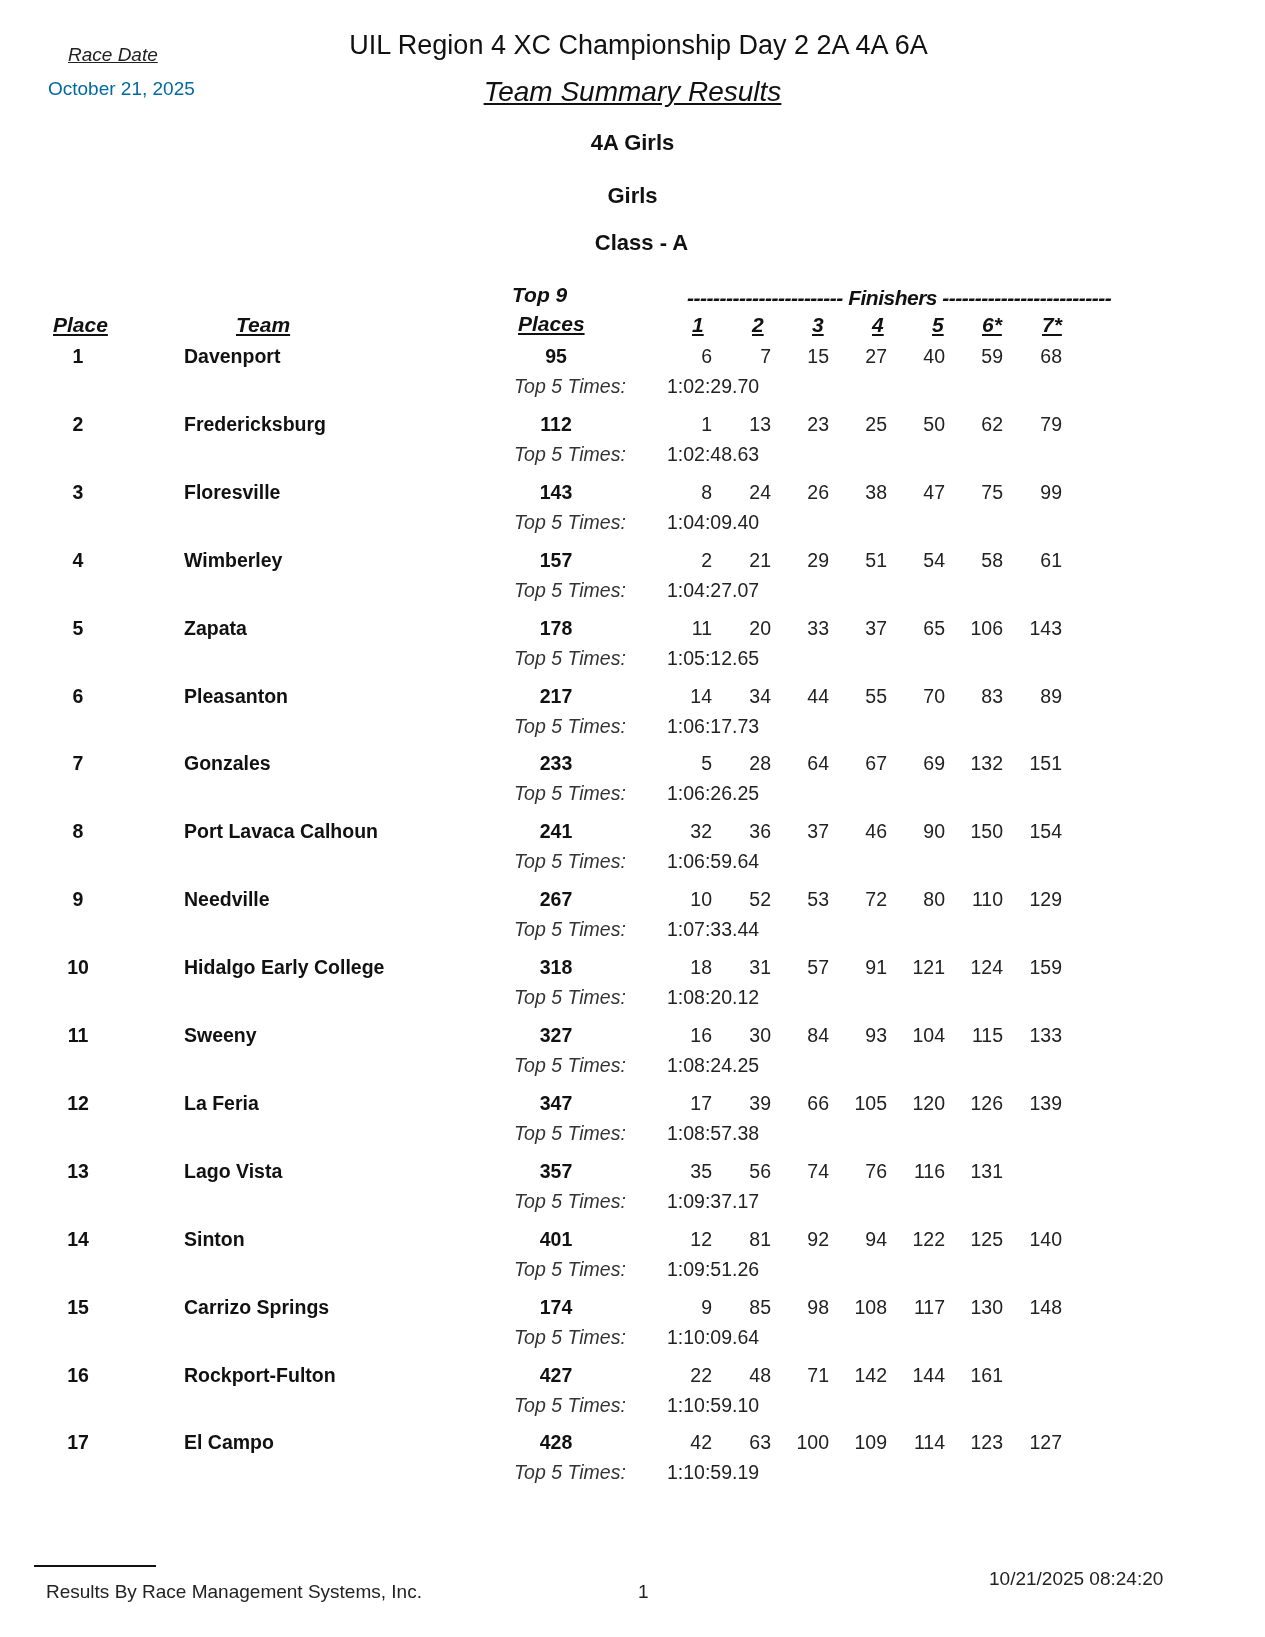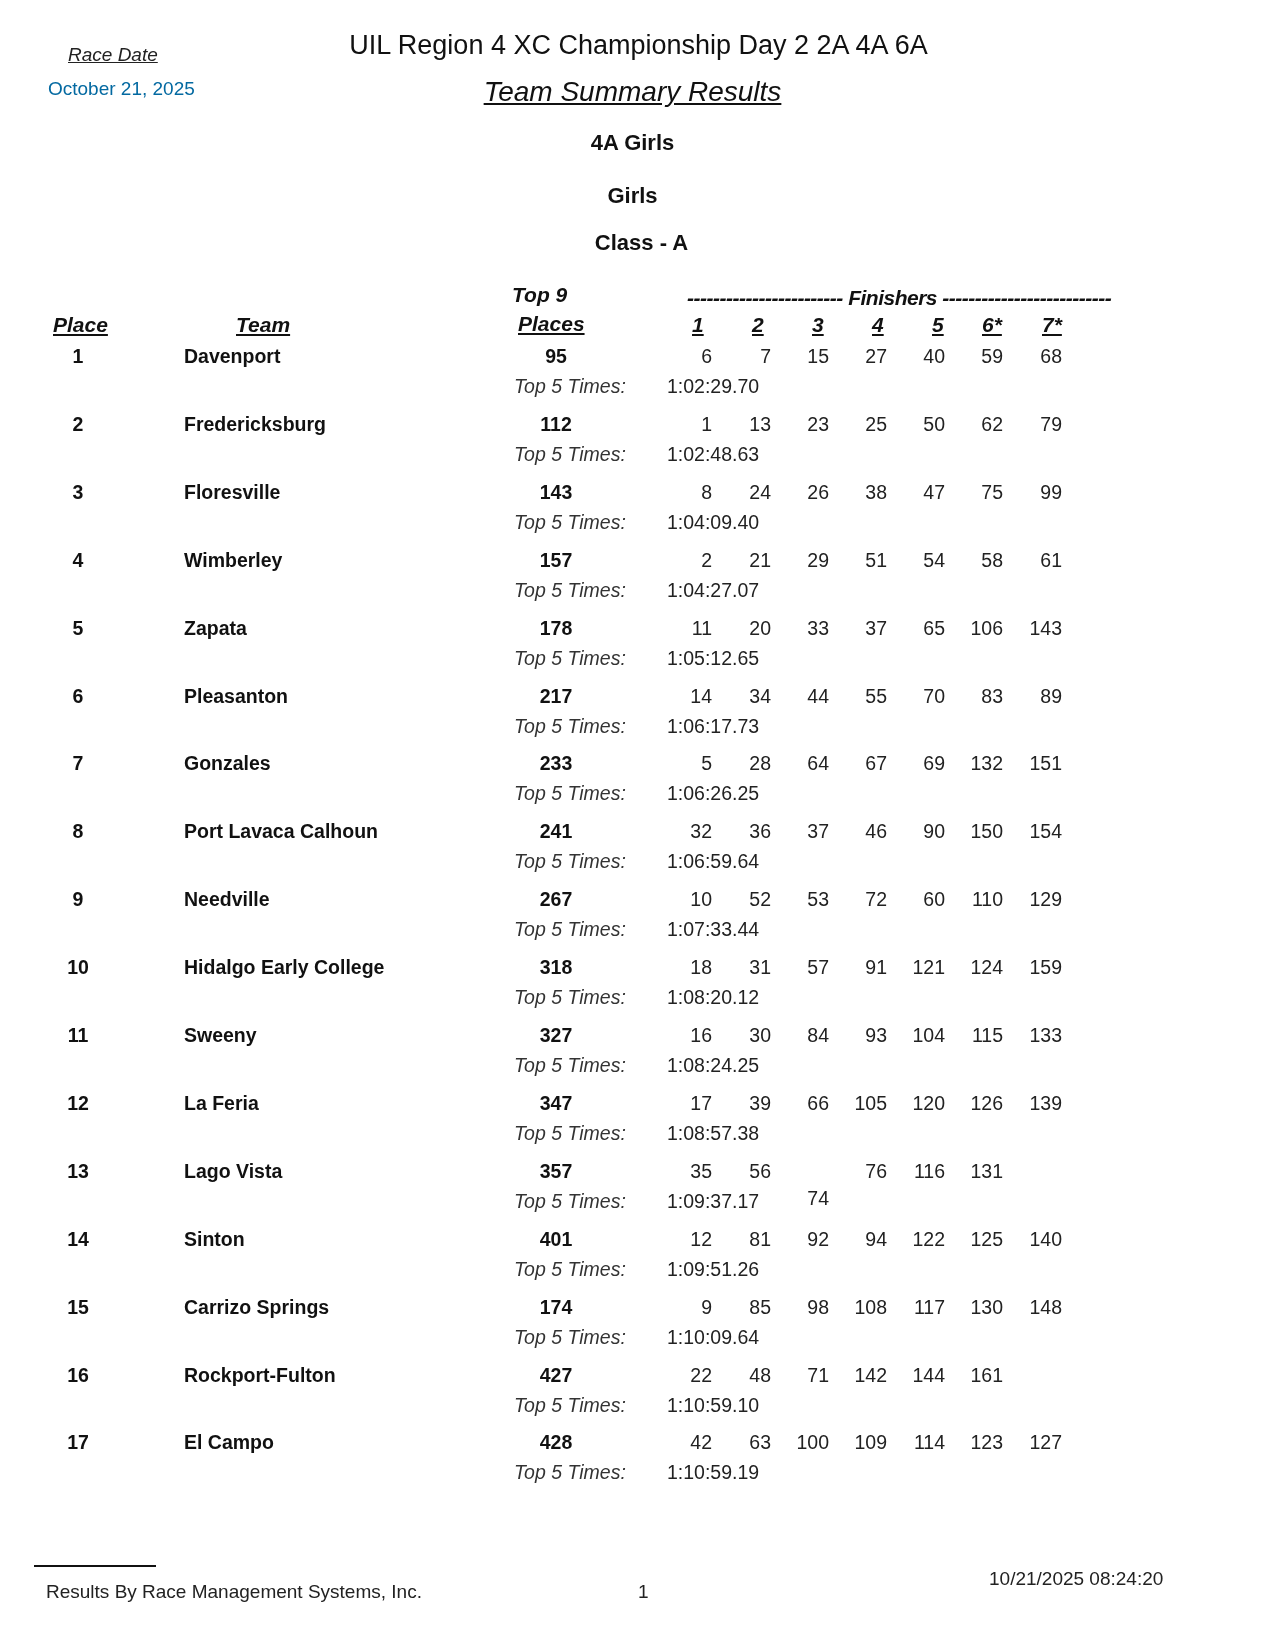--- a/index.html
+++ b/index.html
@@ -168,21 +168,21 @@
       <div class="cell times-val">1:06:59.64</div>
     </div>
     <div class="row" style="top: 888.2px;">
       <div class="cell place">9</div>
       <div class="cell team">Needville</div>
       <div class="cell score">267</div>
       <div class="cell fin" style="left:668px;">10</div>
       <div class="cell fin" style="left:727px;">52</div>
       <div class="cell fin" style="left:785px;text-align:right;">53</div>
       <div class="cell fin" style="left:843px;">72</div>
-      <div class="cell fin" style="left:901px;">60</div>
+      <div class="cell fin" style="left:901px;">80</div>
       <div class="cell fin" style="left:959px;">110</div>
       <div class="cell fin" style="left:1018px;">129</div>
       <div class="cell times-label">Top  5 Times:</div>
       <div class="cell times-val">1:07:33.44</div>
     </div>
     <div class="row" style="top: 956.1px;">
       <div class="cell place">10</div>
       <div class="cell team">Hidalgo Early College</div>
       <div class="cell score">318</div>
       <div class="cell fin" style="left:668px;">18</div>
@@ -222,21 +222,21 @@
       <div class="cell fin" style="left:1018px;">139</div>
       <div class="cell times-label">Top  5 Times:</div>
       <div class="cell times-val">1:08:57.38</div>
     </div>
     <div class="row" style="top: 1159.8px;">
       <div class="cell place">13</div>
       <div class="cell team">Lago Vista</div>
       <div class="cell score">357</div>
       <div class="cell fin" style="left:668px;">35</div>
       <div class="cell fin" style="left:727px;">56</div>
-      <div class="cell fin" style="left:785px;margin-top:27px;">74</div>
+      <div class="cell fin" style="left:785px;">74</div>
       <div class="cell fin" style="left:843px;">76</div>
       <div class="cell fin" style="left:901px;">116</div>
       <div class="cell fin" style="left:959px;">131</div>
       <div class="cell fin" style="left:1018px;"></div>
       <div class="cell times-label">Top  5 Times:</div>
       <div class="cell times-val">1:09:37.17</div>
     </div>
     <div class="row" style="top: 1227.7px;">
       <div class="cell place">14</div>
       <div class="cell team">Sinton</div>

